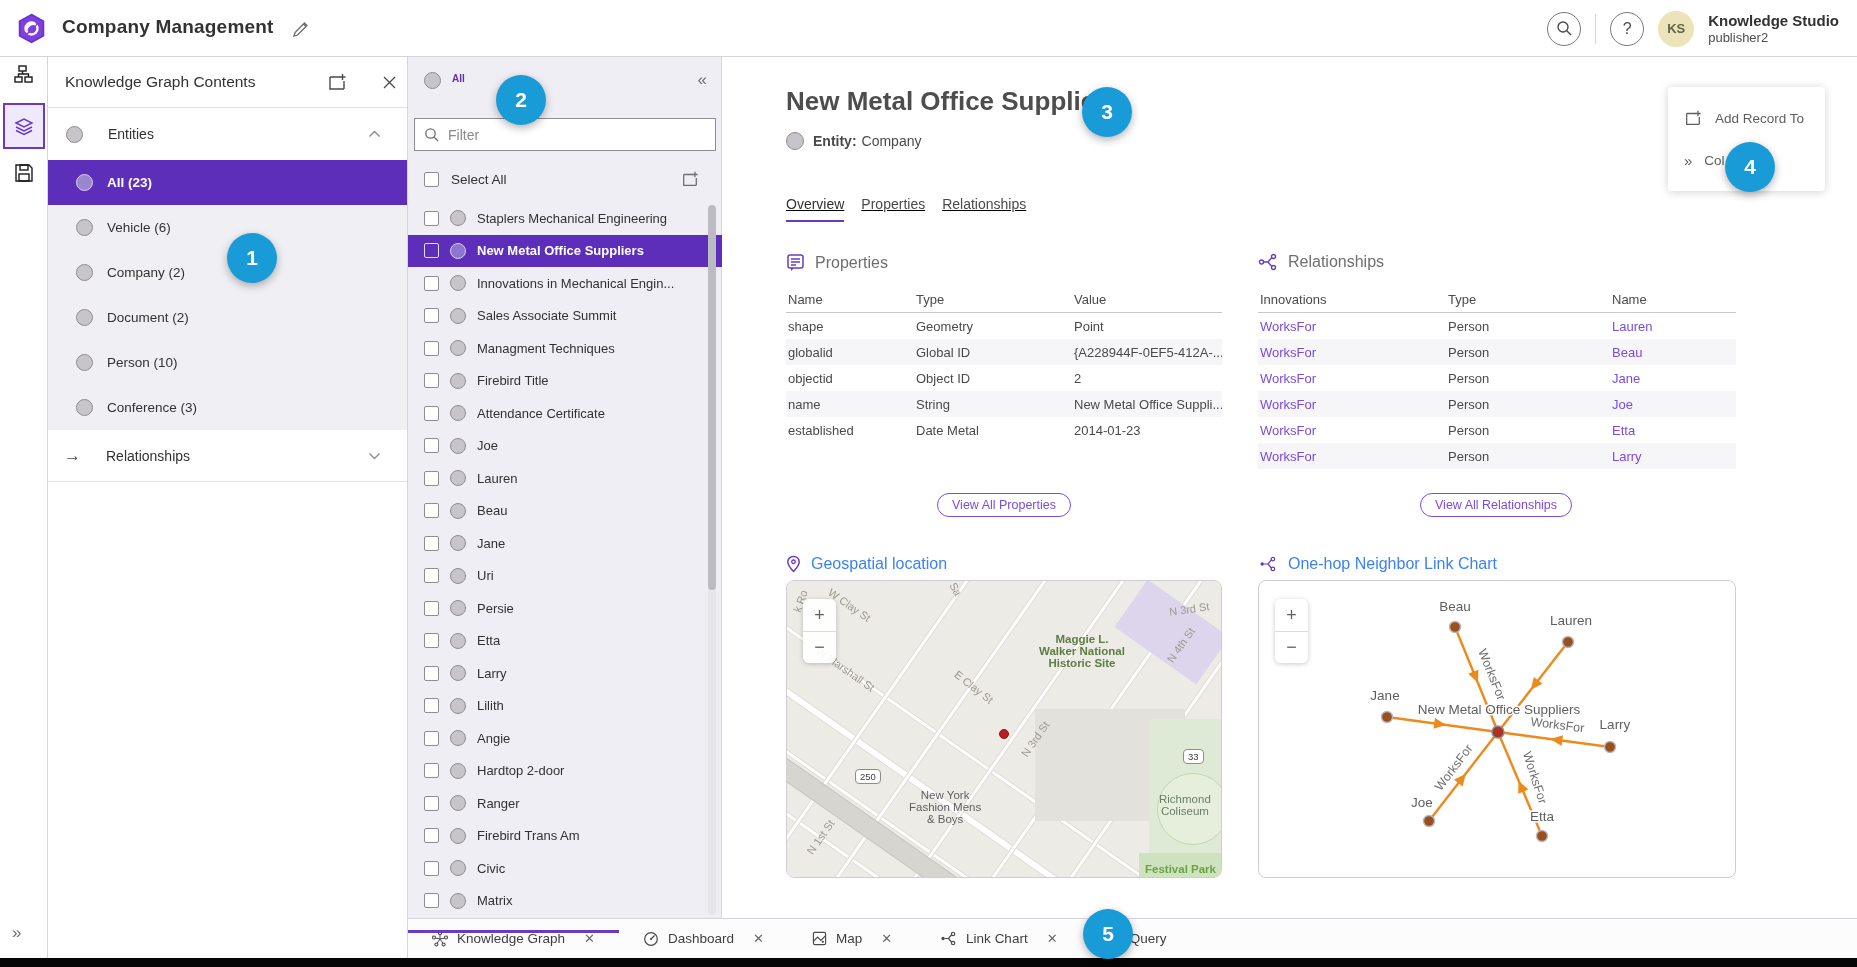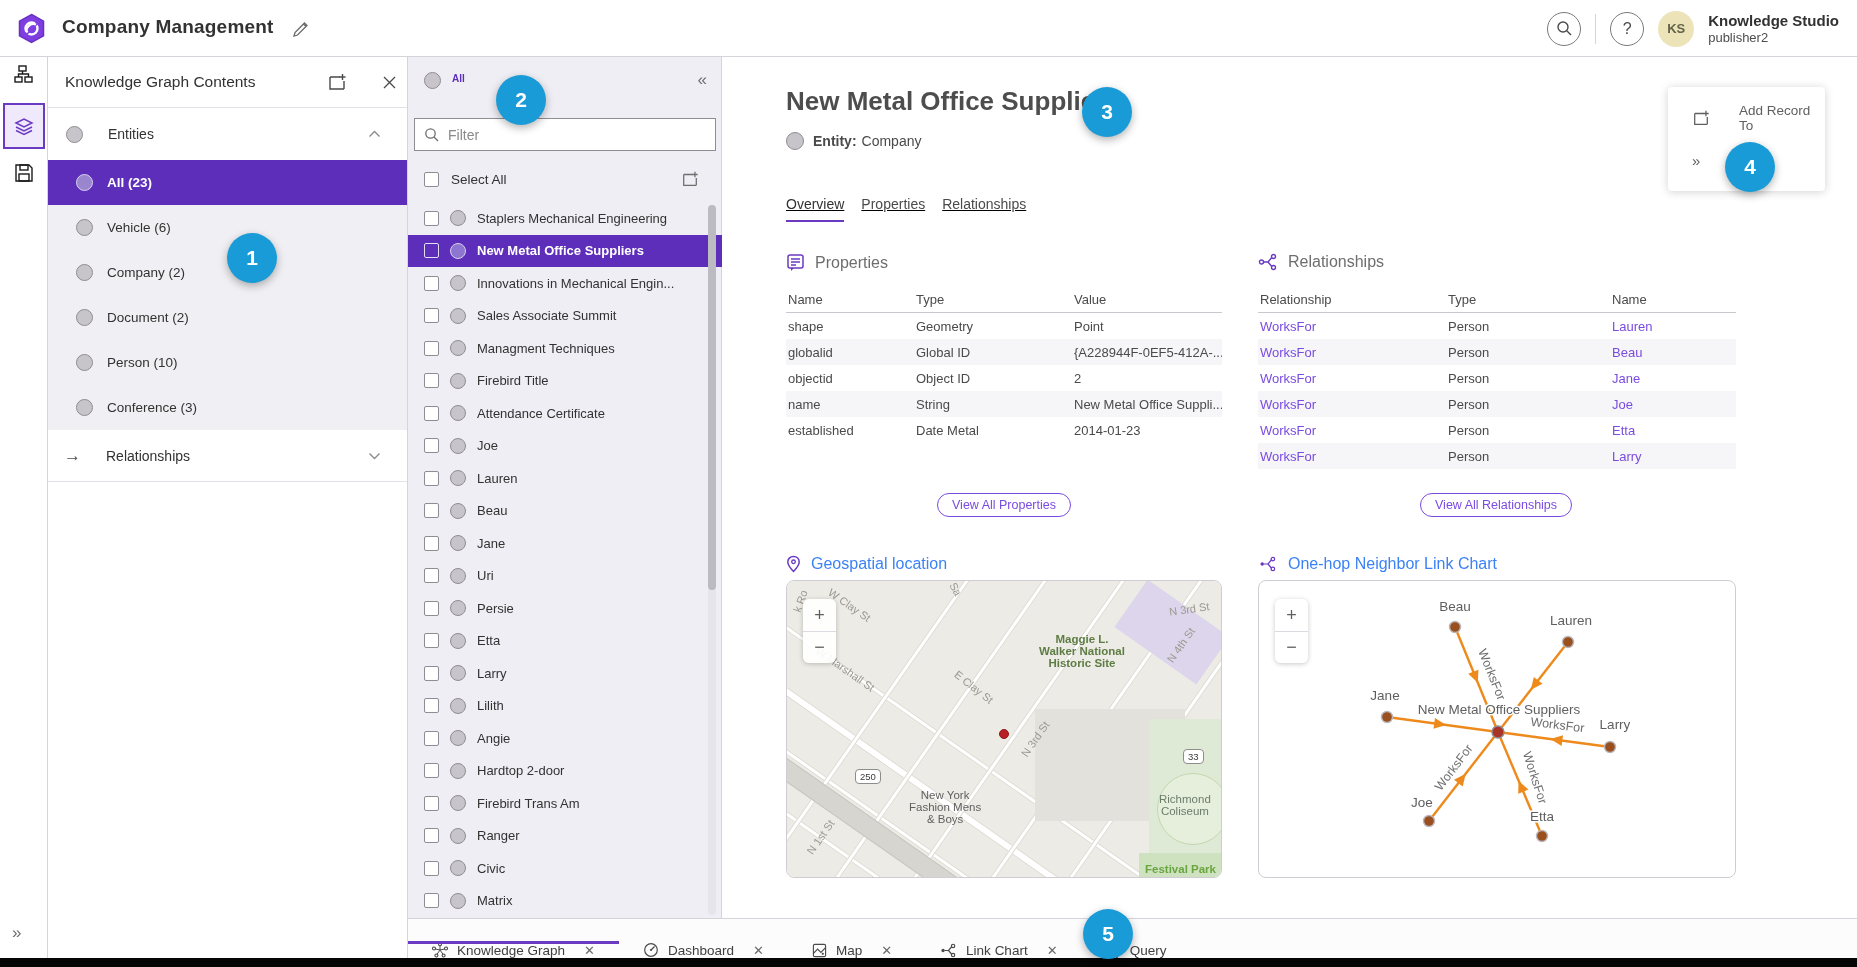--- a/index.html
+++ b/index.html
@@ -115,25 +115,25 @@
   .map-label { position:absolute; font-size:11px; color:#9b9990; white-space:pre-line; transform-origin:center; z-index:5; }
   .map-label.green { color:#5e7d44; font-weight:bold; text-align:center; font-size:11.5px; }
   .map-label.dark { color:#5f5f5f; text-align:center; font-size:11.5px; }
   .map-label.park { color:#6b7d6b; text-align:center; font-size:11.5px; }
   .map-label.green2 { color:#69a53f; font-size:11.5px; font-weight:bold; }
   .shield { position:absolute; background:#fff; border:1px solid #8f8d89; border-radius:4px; font-size:9.5px; color:#3c3c3c; padding:1px 4px; z-index:6; }
   .map-marker { position:absolute; width:10px; height:10px; border-radius:50%; background:#b81f24; border:1px solid #8f1418; z-index:7; }
 
   
   .popup { position:absolute; left:1668px; top:87px; width:157px; background:#fff; border-radius:4px; box-shadow:0 1px 10px rgba(0,0,0,.18); z-index:40; padding:10px 0; }
-  .popup-item { height:42px; display:flex; align-items:center; gap:29px; padding-left:24px; font-size:13.5px; color:#5f5f5f; cursor:pointer; }
+  .popup-item { height:42px; display:flex; align-items:center; gap:13px; padding-left:16px; font-size:13.5px; color:#5f5f5f; cursor:pointer; }
   .popup-item .icn { color:#5f5f5f; }
 
   
-  .tabbar { position:absolute; left:408px; top:918px; width:1449px; height:40px; background:#fcfcfd; border-top:1px solid #d6d4da; display:flex; align-items:flex-end; z-index:30; }
+  .tabbar { position:absolute; left:408px; top:918px; width:1449px; height:40px; background:#fcfcfd; border-top:1px solid #d6d4da; display:flex; align-items:center; z-index:30; }
   .btab { position:relative; display:flex; align-items:center; gap:9px; padding:0 24px; font-size:13.5px; color:#3f3f3f; cursor:pointer; }
   .btab .icn { color:#4a4a4a; }
   .btab .tab-x { font-size:13px; color:#6a6a6a; margin-left:10px; cursor:pointer; }
   .btab.active::before { content:""; position:absolute; left:0; right:0; top:-1px; height:3px; background:#6a3ac2; }
   .black-bar { position:absolute; left:0; top:958px; width:1857px; height:9px; background:#050505; z-index:45; }
 
   
   .callout { position:absolute; width:50px; height:50px; border-radius:50%; background:#199bd8; color:#fff; font-size:21px; font-weight:bold; display:flex; align-items:center; justify-content:center; box-shadow:0 3px 8px rgba(0,0,0,.3); z-index:60; }
 </style>
 </head>
@@ -382,26 +382,26 @@
           <span class="lp-item-label">Angie</span>
         </div>
         <div class="lp-item">
           <span class="cbox"></span>
           <span class="gcircle"></span>
           <span class="lp-item-label">Hardtop 2-door</span>
         </div>
         <div class="lp-item">
           <span class="cbox"></span>
           <span class="gcircle"></span>
+          <span class="lp-item-label">Ranger</span>
+        </div>
+        <div class="lp-item">
+          <span class="cbox"></span>
+          <span class="gcircle"></span>
           <span class="lp-item-label">Firebird Trans Am</span>
-        </div>
-        <div class="lp-item">
-          <span class="cbox"></span>
-          <span class="gcircle"></span>
-          <span class="lp-item-label">Ranger</span>
         </div>
         <div class="lp-item">
           <span class="cbox"></span>
           <span class="gcircle"></span>
           <span class="lp-item-label">Civic</span>
         </div>
         <div class="lp-item">
           <span class="cbox"></span>
           <span class="gcircle"></span>
           <span class="lp-item-label">Matrix</span>
@@ -475,21 +475,21 @@
             <circle cx="3.5" cy="9" r="2" fill="none" stroke="currentColor" stroke-width="1.4"></circle>
             <circle cx="15.5" cy="3.5" r="2" fill="none" stroke="currentColor" stroke-width="1.4"></circle>
             <circle cx="15.5" cy="14.5" r="2" fill="none" stroke="currentColor" stroke-width="1.4"></circle>
             <path d="M5.5 9 L10 9 L13.8 4.5 M10 9 L13.8 13.5" fill="none" stroke="currentColor" stroke-width="1.4"></path>
           </svg>
       </span>
       <span class="sec-title">Relationships</span>
     </div>
     <div class="dtable" id="relTable" style="left:535px; top:228px; width:478px;">
         <div class="dt-head">
-          <div class="dt-cell" style="width: 188px;">Relationship</div>
+          <div class="dt-cell" style="width: 188px;">Innovations</div>
           <div class="dt-cell" style="width: 164px;">Type</div>
           <div class="dt-cell" style="width: 126px;">Name</div>
         </div>
         <div class="dt-row">
           <div class="dt-cell dt-link" style="width: 188px;">WorksFor</div>
           <div class="dt-cell" style="width: 164px;">Person</div>
           <div class="dt-cell dt-link" style="width: 126px;">Lauren</div>
         </div>
         <div class="dt-row alt">
           <div class="dt-cell dt-link" style="width: 188px;">WorksFor</div>

